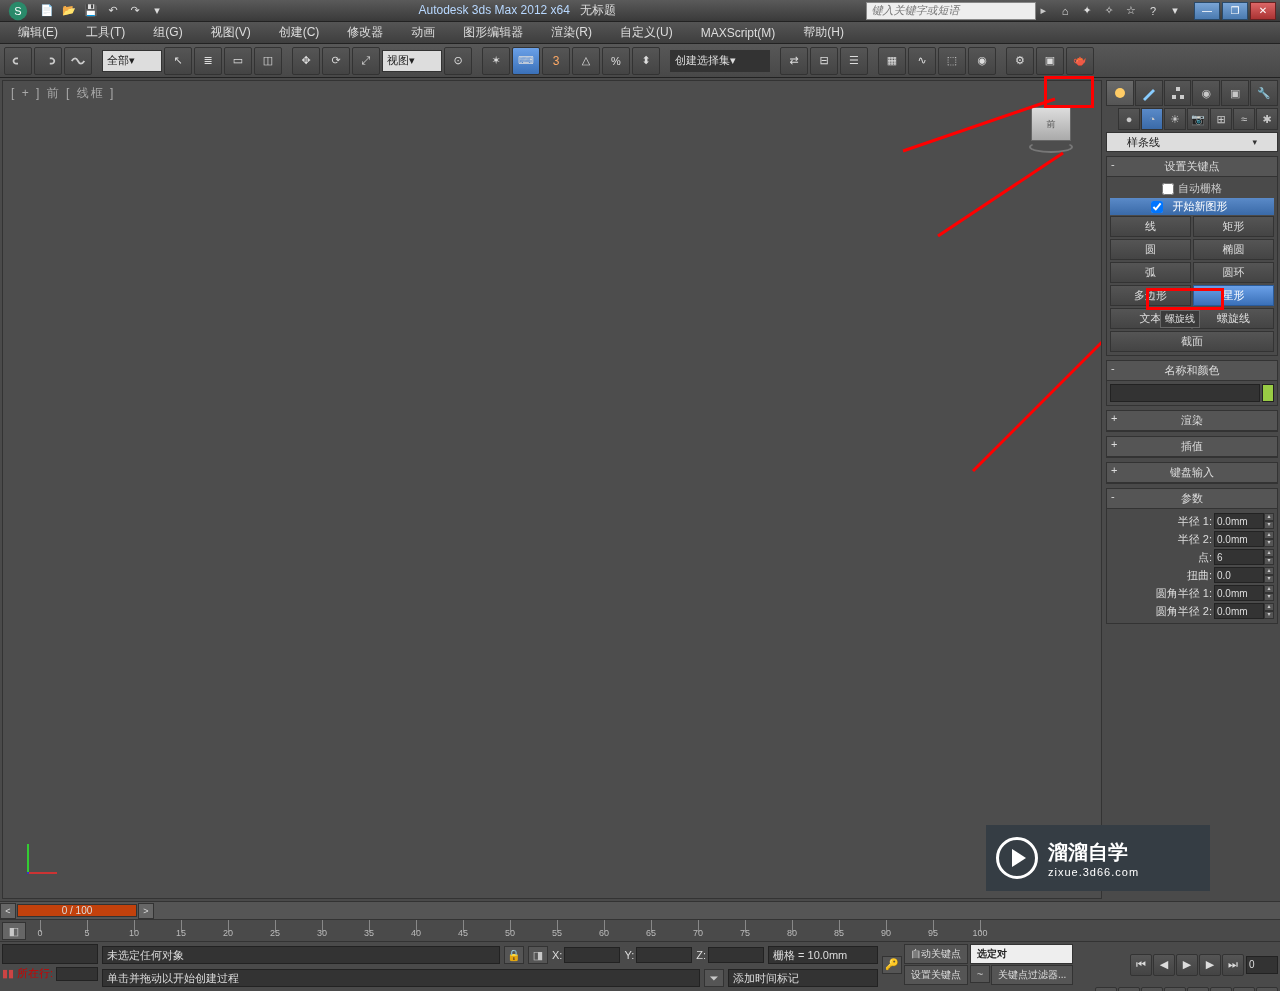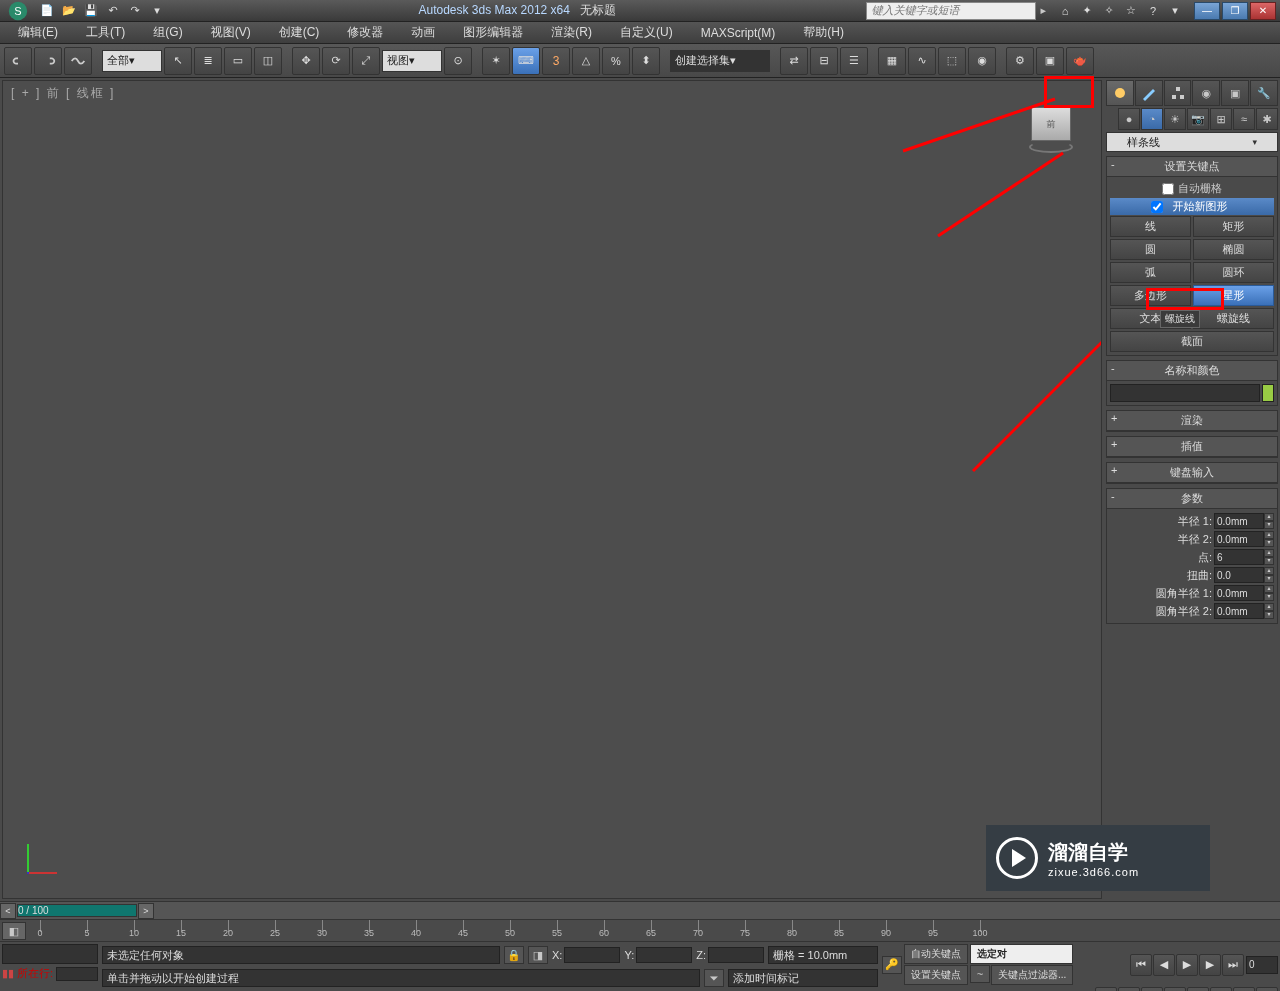--- a/index.html
+++ b/index.html
@@ -82,21 +82,21 @@
 .spin-btns { display:flex; flex-direction:column; }
 .spin-btns div { width:10px; height:8px; background:#555; border:1px solid #333; font-size:6px; line-height:5px; text-align:center; color:#ccc; }
 
 
 .redbox { position:absolute; border:3px solid #f00; pointer-events:none; z-index:50; }
 
 
 .bottom { position:absolute; left:0; right:0; bottom:0; height:90px; background:#4a4a4a; border-top:1px solid #333; }
 .timeslider-row { height:18px; display:flex; align-items:center; background:#555; border-bottom:1px solid #333; }
 .ts-btn { width:16px; height:16px; background:#666; border:1px solid #333; text-align:center; line-height:14px; color:#ddd; font-size:9px; }
-.ts-range { flex:1; text-align:left; background:#0f766e; border:1px solid #333; margin:0 1px; font-size:10px; color:#ddd; }
+.ts-range { flex:1; text-align:center; background:#c2410c; border:1px solid #333; margin:0 1px; font-size:10px; color:#ddd; }
 .track { height:22px; position:relative; background:#4a4a4a; border-bottom:1px solid #333; }
 .ruler { position:absolute; top:0; left:40px; right:300px; height:100%; }
 .tick { position:absolute; top:0; width:1px; height:8px; background:#888; }
 .tick.major { height:12px; }
 .ticklabel { position:absolute; top:8px; font-size:9px; color:#bbb; transform:translateX(-50%); }
 .left-strip { position:absolute; left:2px; top:2px; width:24px; height:18px; background:#666; border:1px solid #333; display:flex; align-items:center; justify-content:center; }
 
 .statusbar { height:50px; display:flex; }
 .sb-left { width:100px; padding:2px; }
 .sb-left .row1 { height:20px; background:#333; border:1px solid #222; margin-bottom:2px; }

